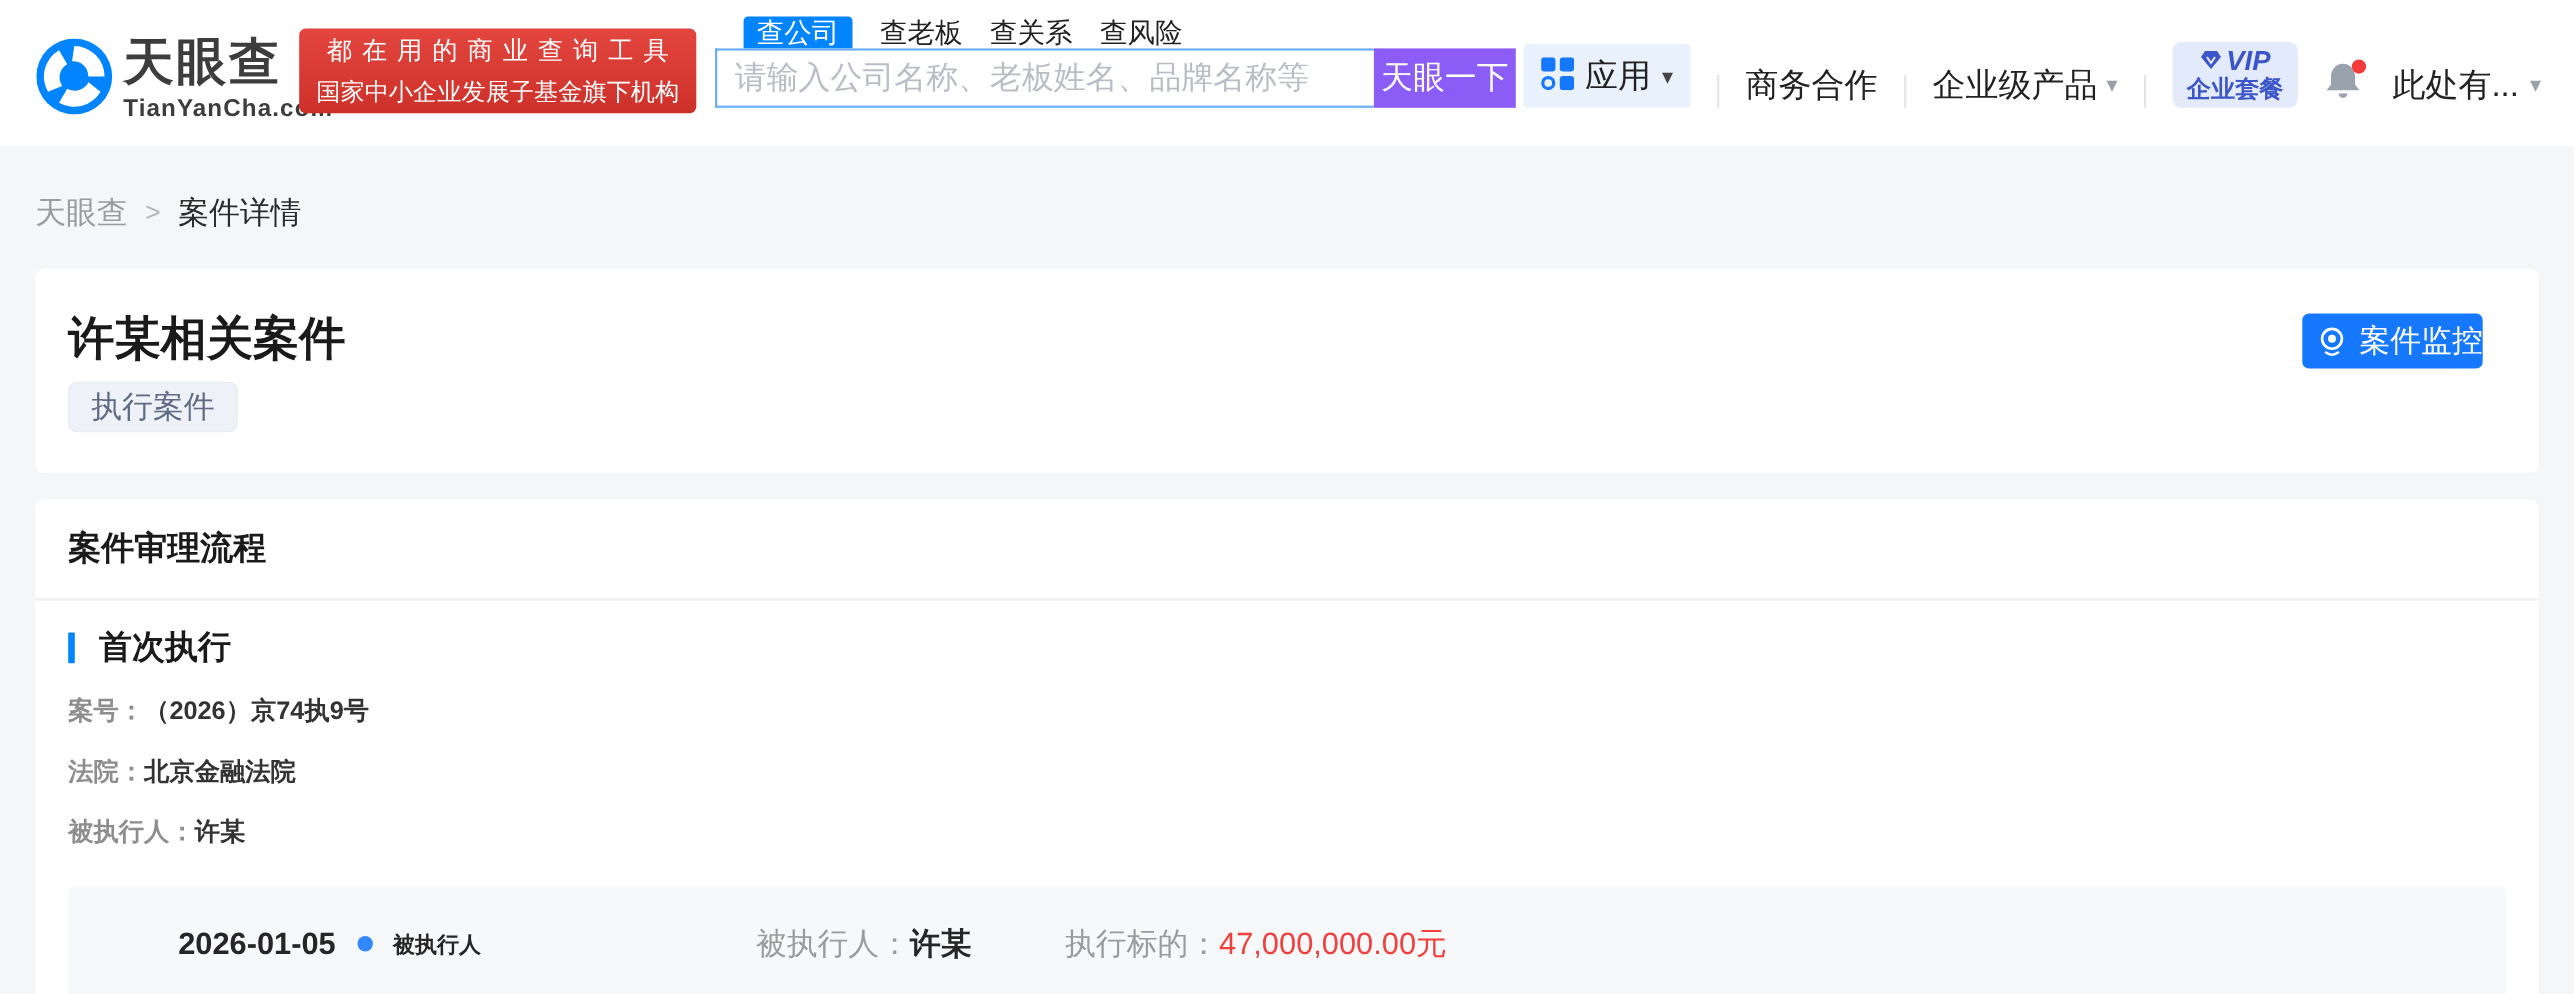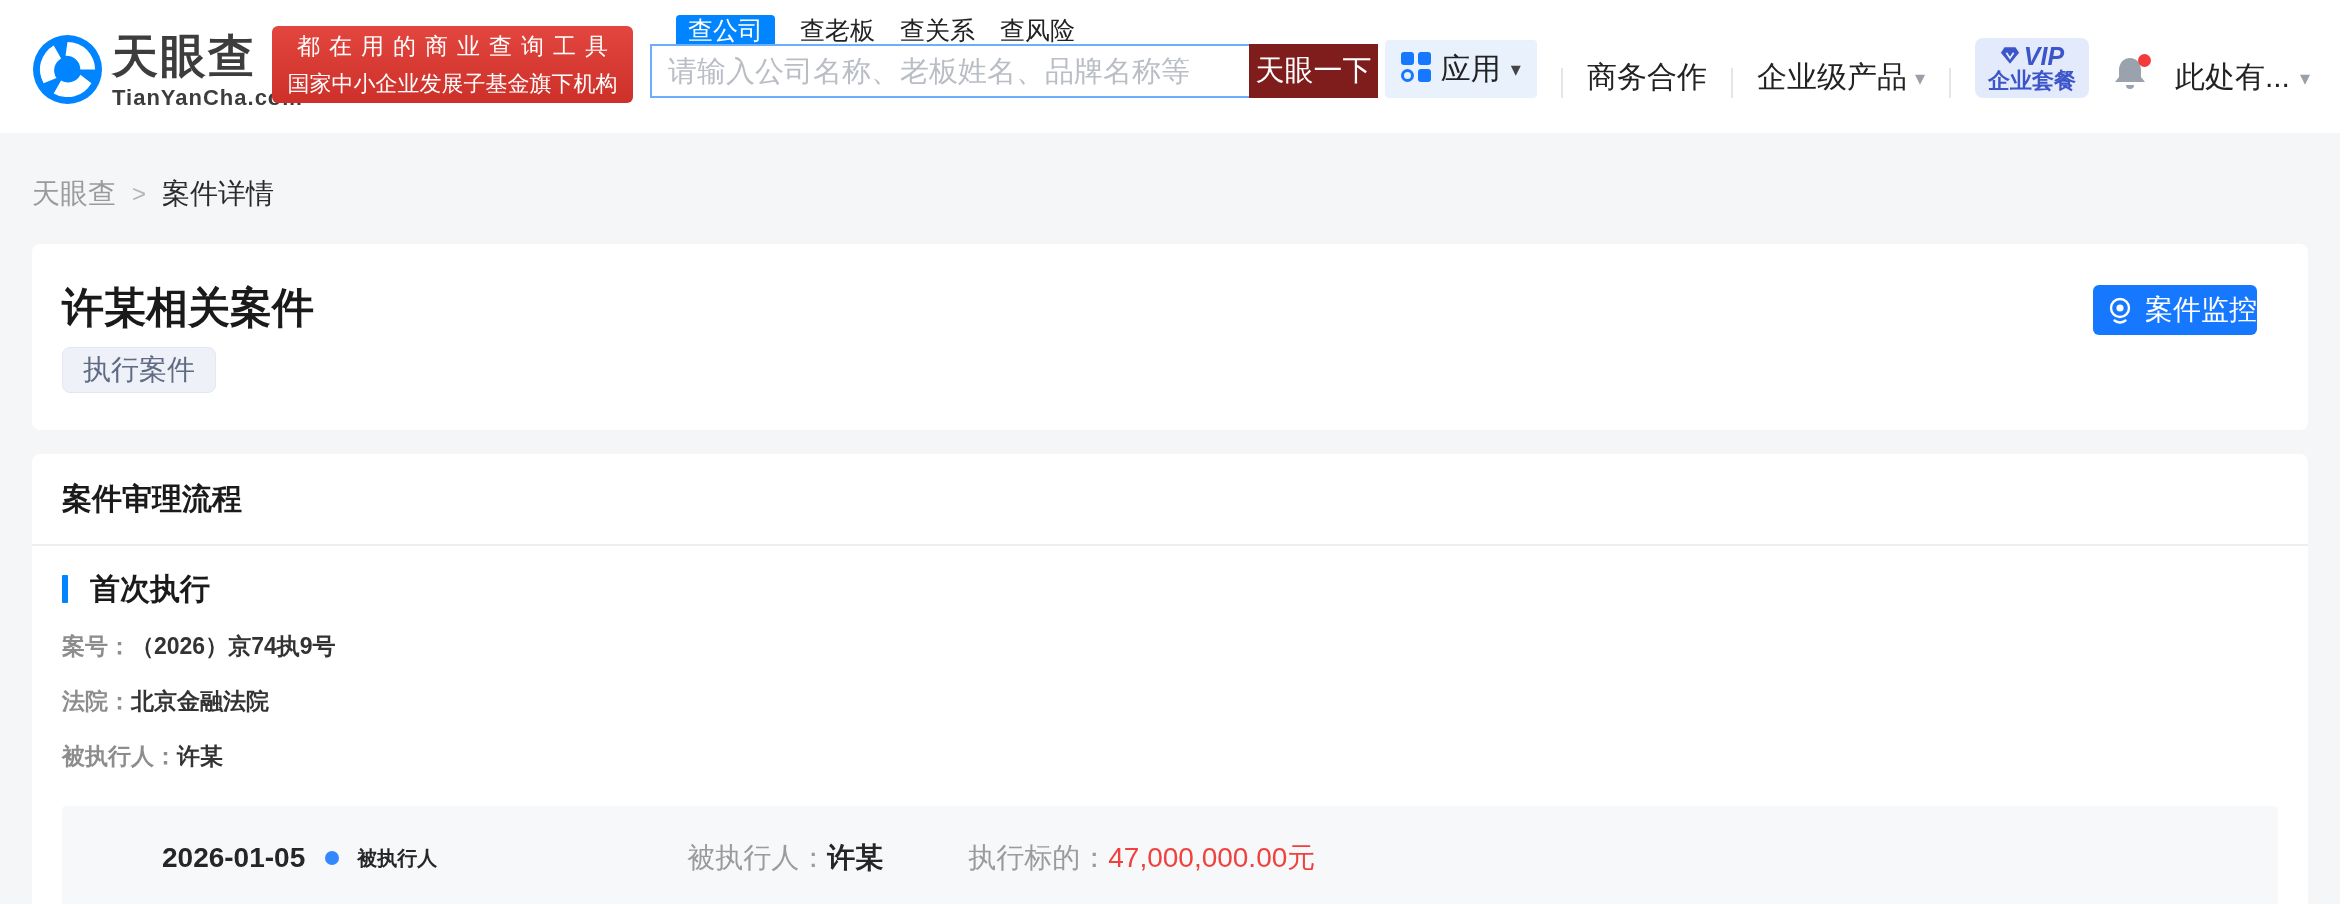--- a/index.html
+++ b/index.html
@@ -28,21 +28,21 @@
   .search-tabs { position:absolute; left:652px; top:15px; display:flex; align-items:flex-end; gap:25px; height:30px;margin-left:24px; }
   .stab { font-size:25px; color:#222; line-height:30px; cursor:pointer; }
   .stab.active { background:#0084ff; color:#fff; padding:0 12px; border-radius:4px 4px 0 0; }
   .search-box { position:absolute; left:650px; top:44px; width:728px; height:54px; display:flex; }
   .search-input {
     flex:1; height:54px; border:2px solid #6caefc; border-right:none;
     font-size:29px; padding:0 16px; color:#333; outline:none;
     font-family:"Liberation Sans","DejaVu Sans",sans-serif;
   }
   .search-input::placeholder { color:#b9bdc5; }
-  .search-btn { width:129px; height:54px; background:#7f1d1d; color:#fff; font-size:29px;
+  .search-btn { width:129px; height:54px; background:#8b5cf6; color:#fff; font-size:29px;
     border:none; cursor:pointer; font-family:inherit; }
 
   .hnav { position:absolute; right:30px; top:36px; height:62px; display:flex; align-items:flex-end; gap:24px; }
   .apps-pill { height:58px; padding:0 16px; background:#e9f1fc; border-radius:4px;
     display:flex; align-items:center; gap:10px; cursor:pointer; }
   .apps-pill .lbl { font-size:30px; color:#222; }
   .caret-dark { font-size:20px; color:#444; }
   .caret-gray { font-size:20px; color:#9aa0a8; }
   .vdiv { width:2px; height:30px; background:#e5e5e5; }
   .hlink { font-size:30px; color:#222; cursor:pointer; white-space:nowrap; }

